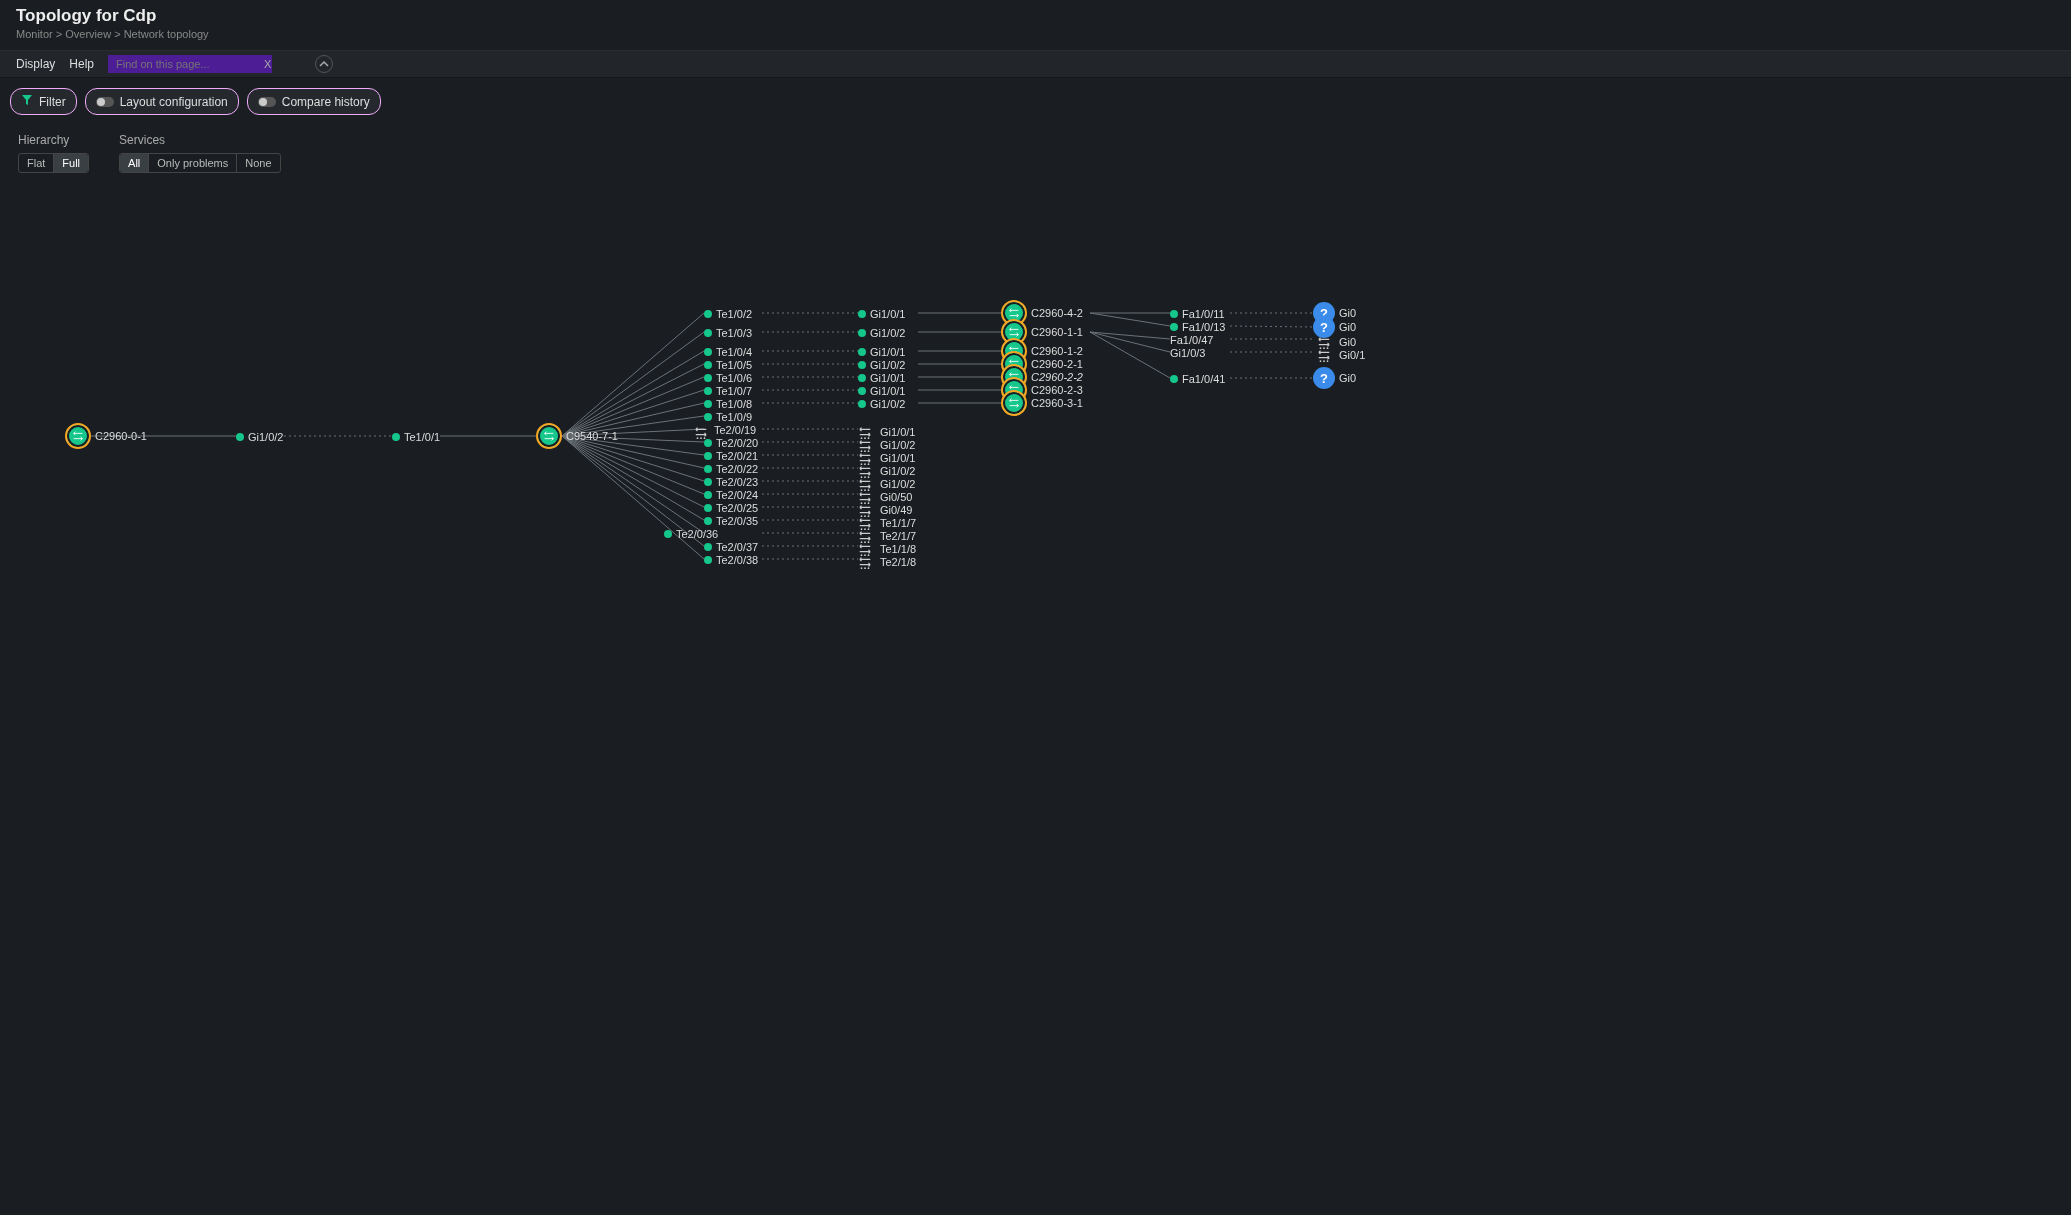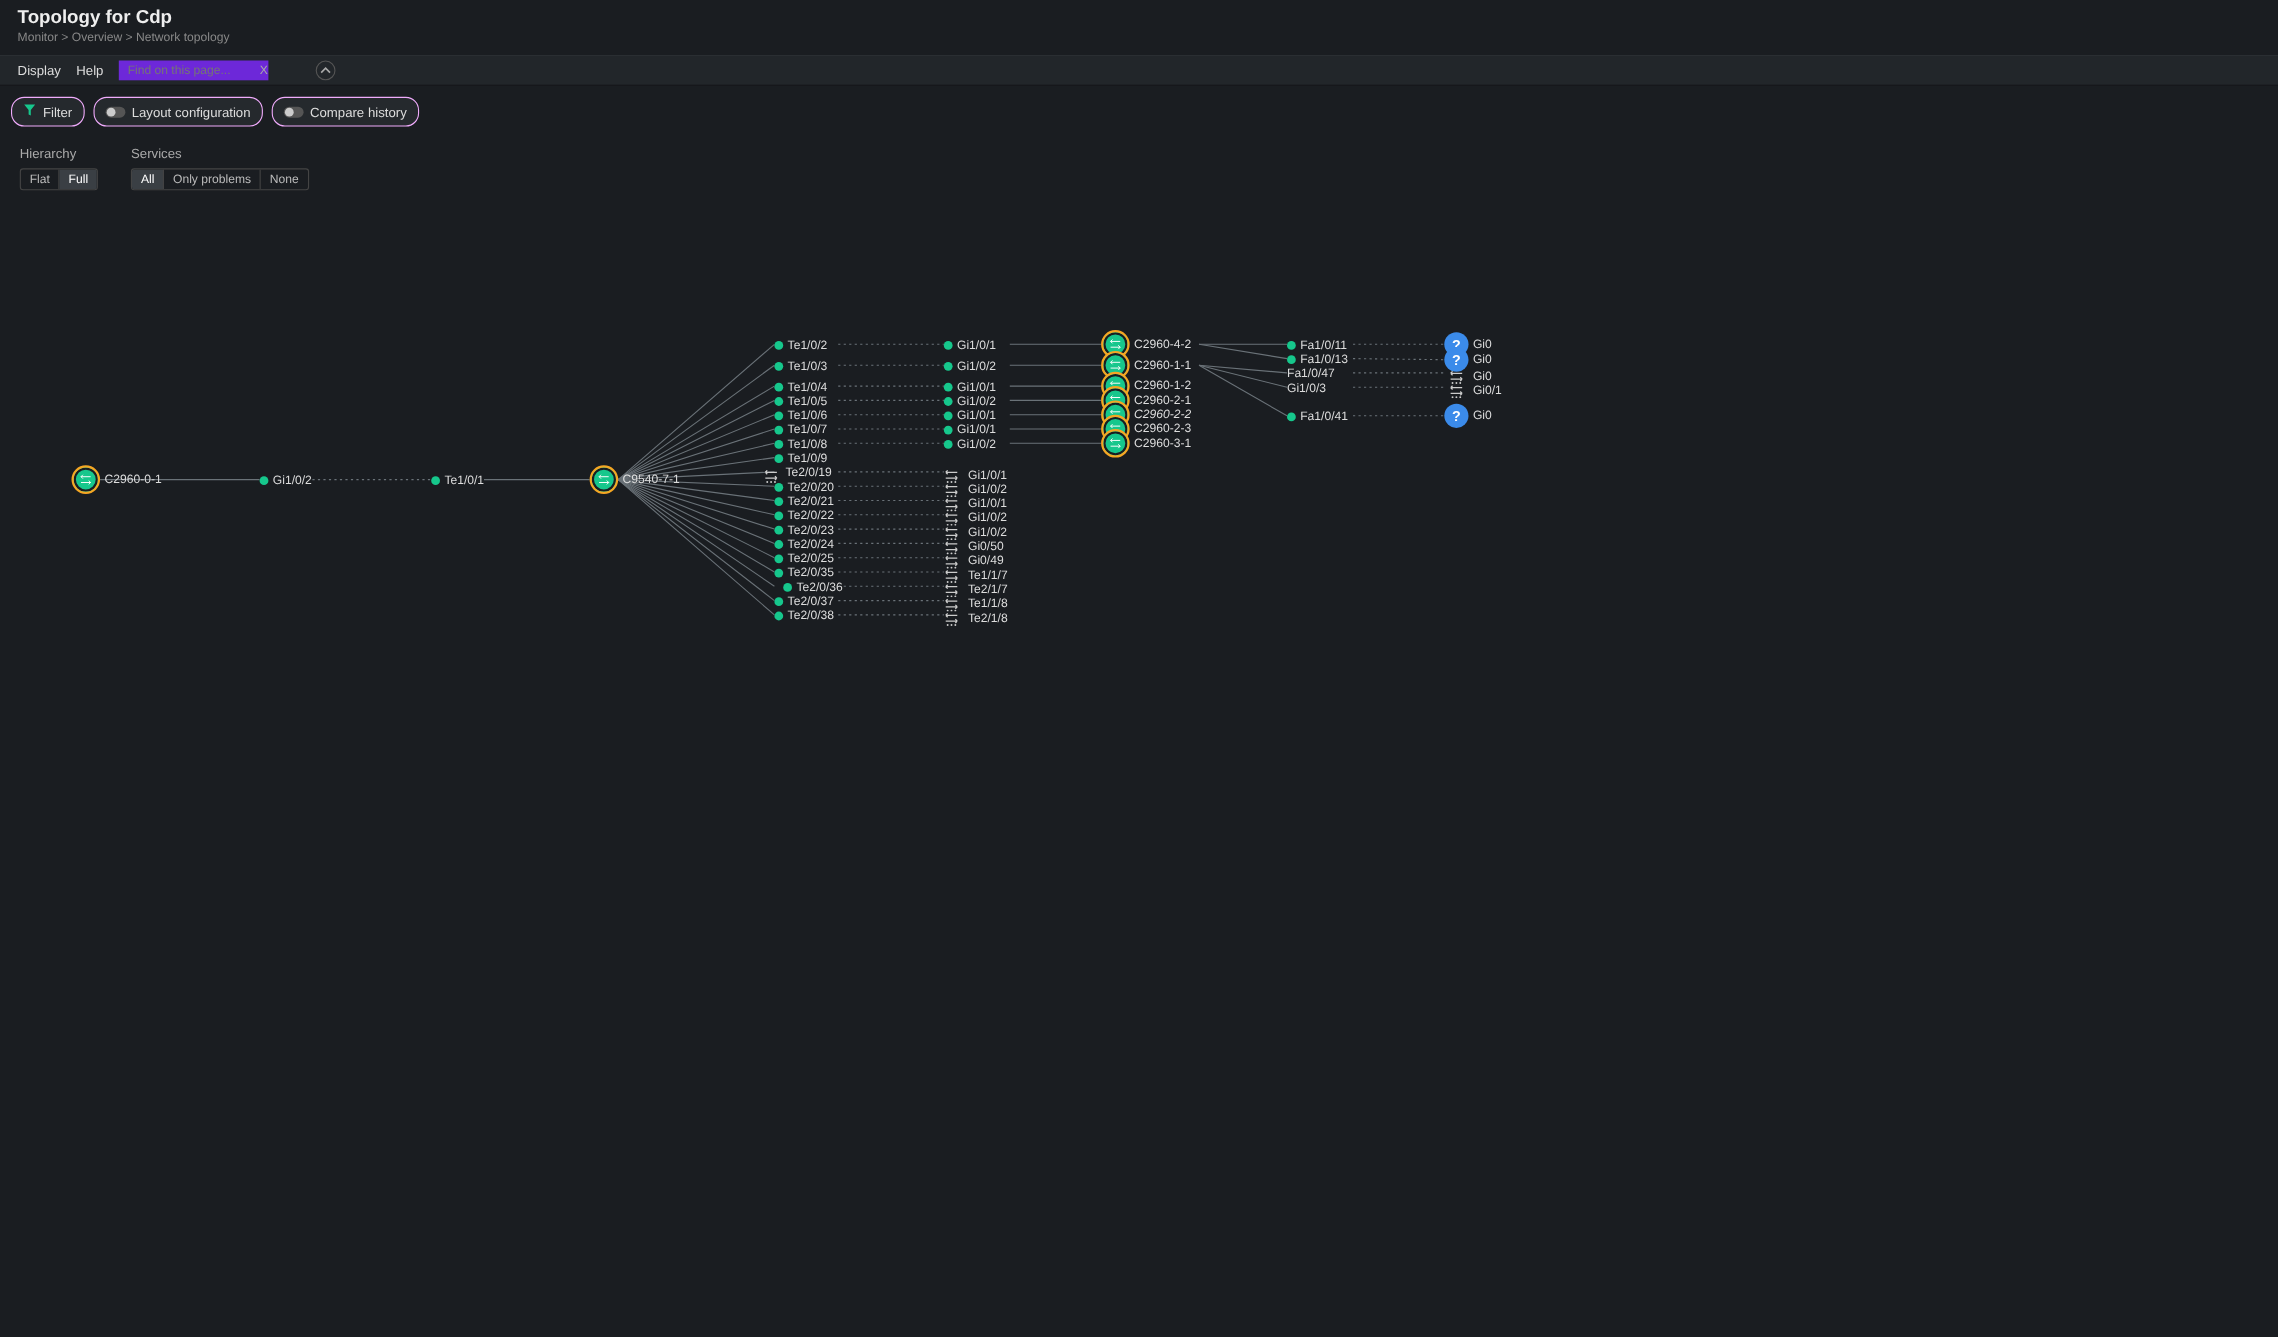--- a/index.html
+++ b/index.html
@@ -38,26 +38,26 @@
     border-bottom: 1px solid #14161a;
     margin-top: 6px;
   }
   .menu-item {
     color: #ddd;
     font-weight: normal;
     font-size: 12px;
     cursor: pointer;
   }
   .search-box {
-    background: #6d28d9;
+    background: #4c1d95;
     border: none;
     color: #aaa;
     padding: 3px 8px;
     font-size: 11px;
-    width: 136px;
+    width: 164px;
   }
   .search-clear {
     background: none; border: none; color: #aaa; cursor: pointer;
     margin-left: -22px; font-size: 11px;
   }
   .collapse-btn {
     width: 18px; height: 18px; border-radius: 50%;
     border: 1px solid #555; display: flex; align-items: center;
     justify-content: center; color: #aaa; margin-left: 30px;
     cursor: pointer;
@@ -383,21 +383,21 @@
         <div class="port-label">Te2/0/24</div>
       </div>
       <div class="node" style="left: 704px; top: 342px;">
         <div class="port-dot"></div>
         <div class="port-label">Te2/0/25</div>
       </div>
       <div class="node" style="left: 704px; top: 355px;">
         <div class="port-dot"></div>
         <div class="port-label">Te2/0/35</div>
       </div>
-      <div class="node" style="left: 712px; top: 368px;">
+      <div class="node" style="left: 664px; top: 368px;">
         <div class="port-dot"></div>
         <div class="port-label">Te2/0/36</div>
       </div>
       <div class="node" style="left: 704px; top: 381px;">
         <div class="port-dot"></div>
         <div class="port-label">Te2/0/37</div>
       </div>
       <div class="node" style="left: 704px; top: 394px;">
         <div class="port-dot"></div>
         <div class="port-label">Te2/0/38</div>

